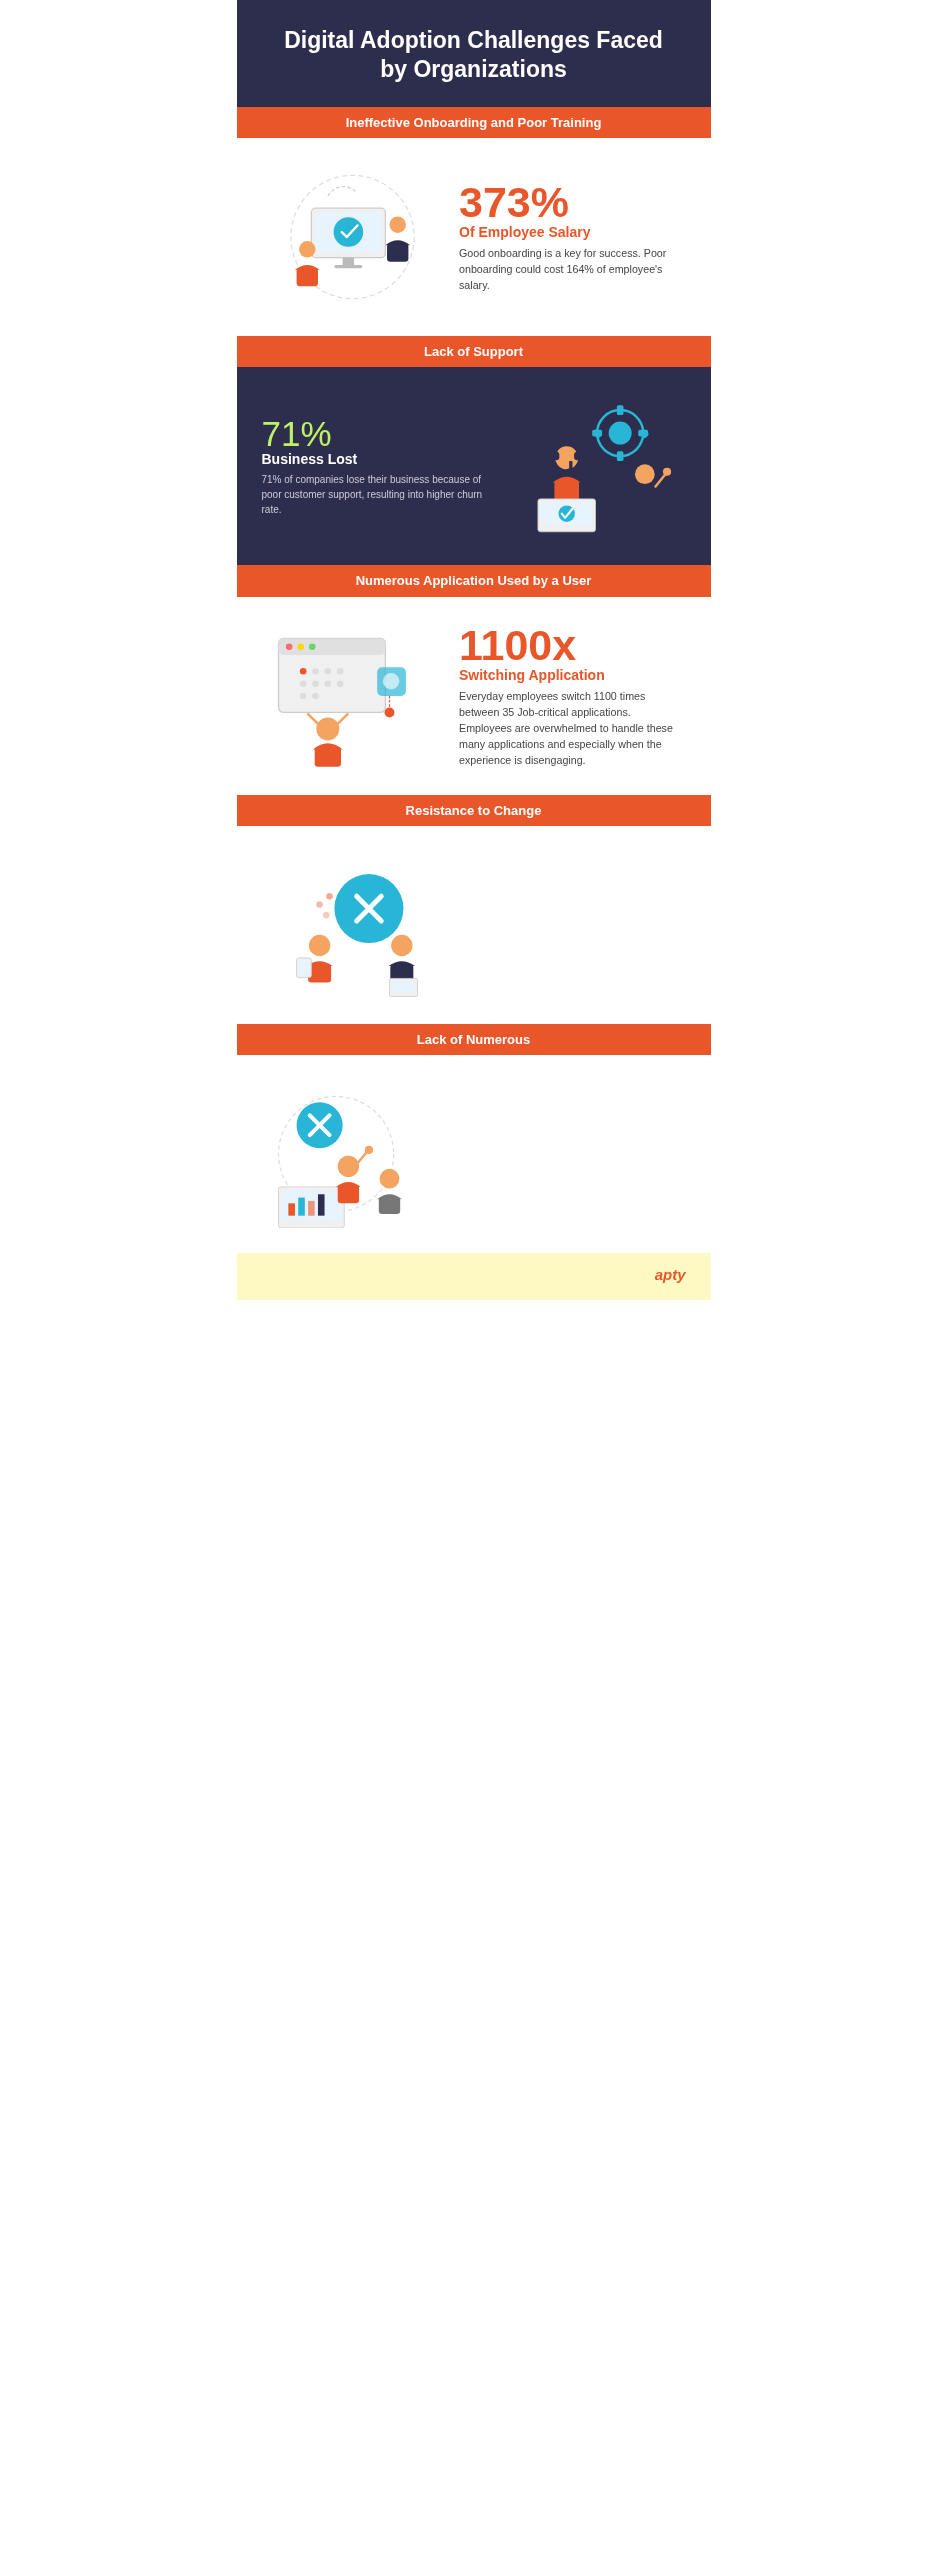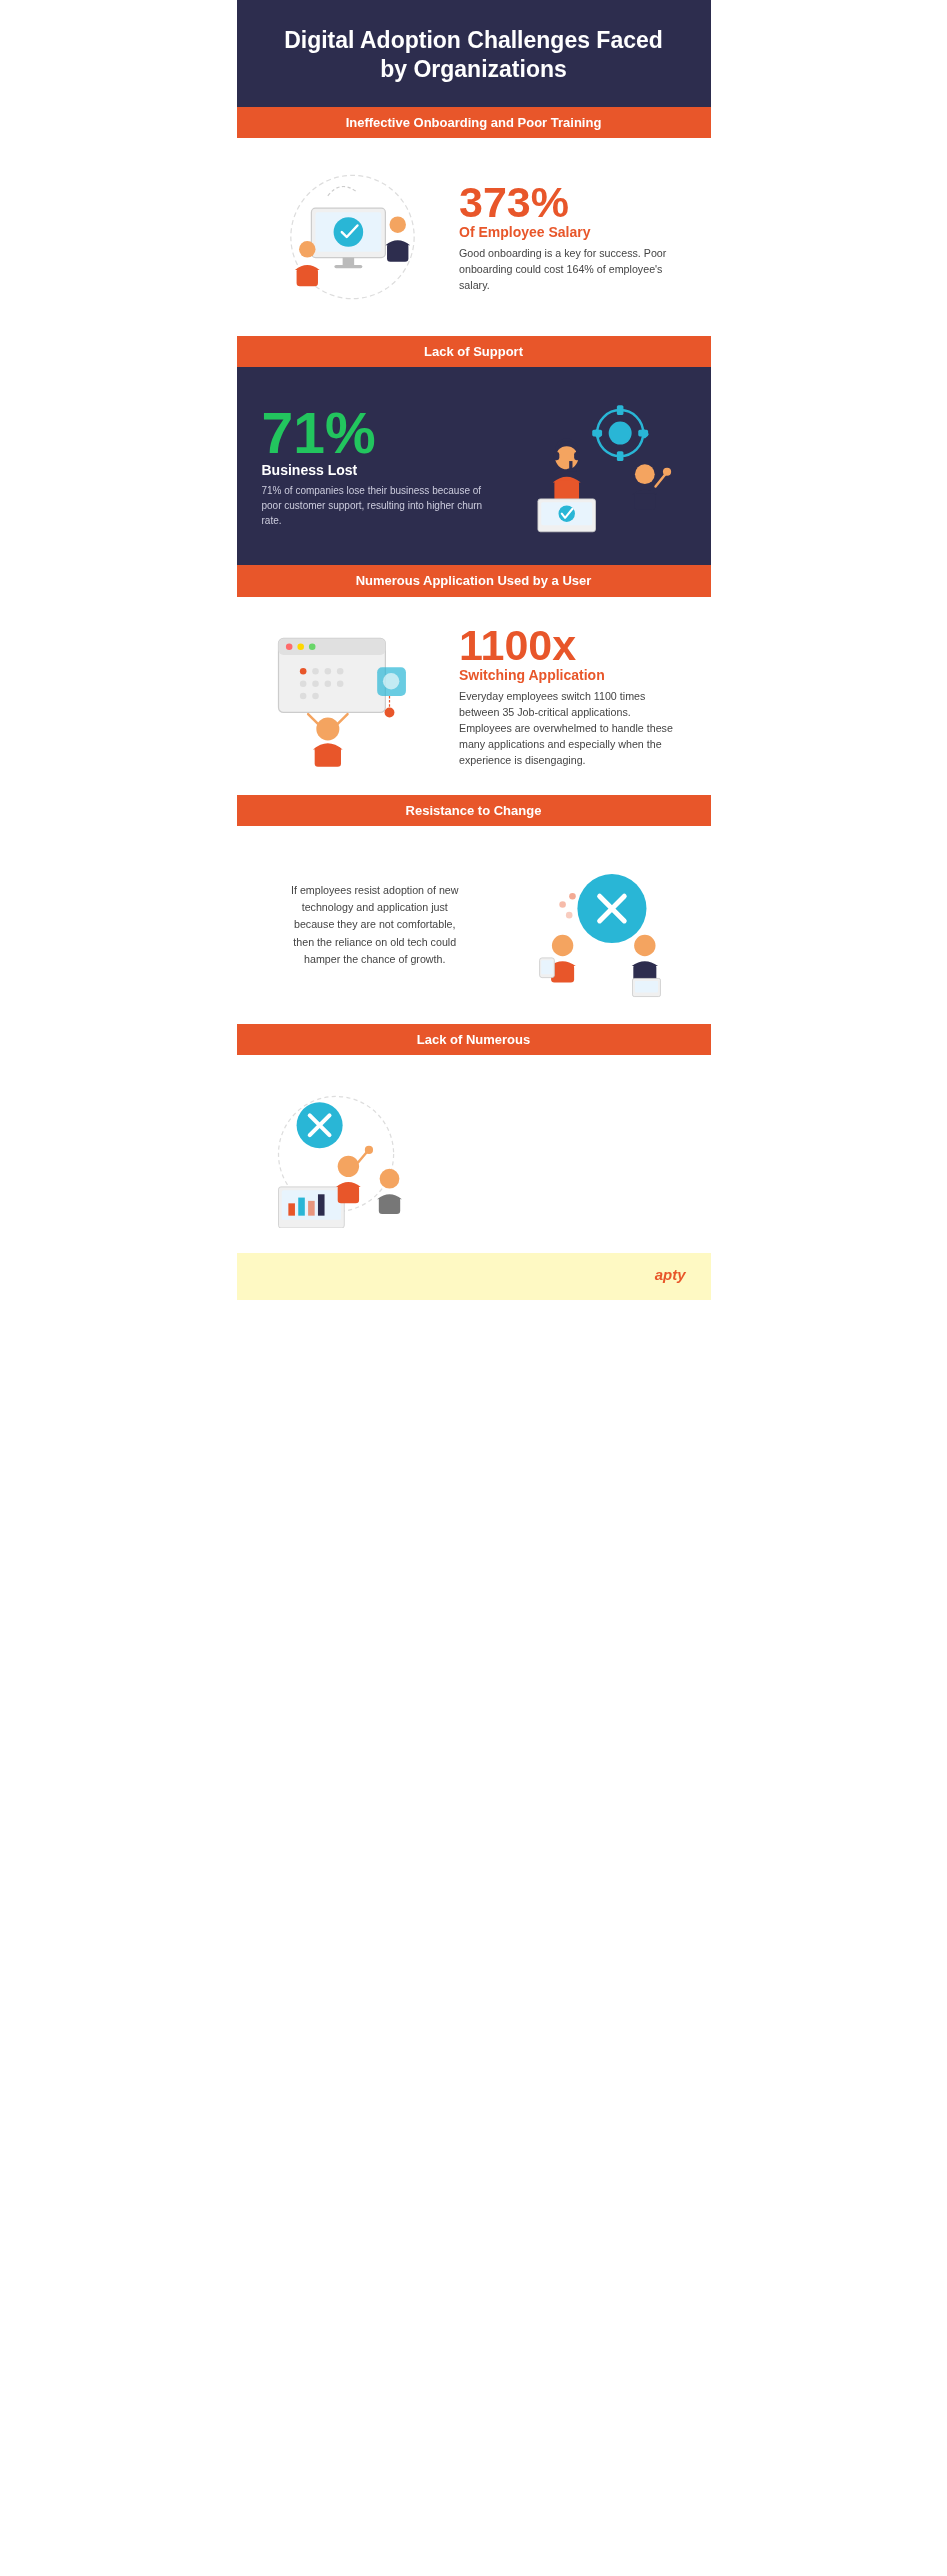--- a/index.html
+++ b/index.html
@@ -74,23 +74,23 @@
     }
 
     
     .stat-number {
       color: #e8562a;
       font-size: 43px;
       font-weight: 900;
       line-height: 1;
     }
     .stat-number-dark {
-      color: #22c55e;
-      font-size: 57px;
-      font-weight: 700;
+      color: #bef264;
+      font-size: 35px;
+      font-weight: 400;
       line-height: 1;
     }
     .stat-label {
       color: #e8562a;
       font-size: 14px;
       font-weight: 800;
       margin-bottom: 5px;
     }
     .stat-label-dark {
       color: #ffffff;
@@ -287,23 +287,20 @@
       <div class="stat-desc">Everyday employees switch 1100 times between 35 Job-critical applications. Employees are overwhelmed to handle these many applications and especially when the experience is disengaging.</div>
     </div>
   </div>
 </div>
 
 <div class="section-banner">
   <span>Resistance to Change</span>
 </div>
 <div class="section-light">
   <div class="row">
-    <div class="content center-text-section">
-      <div class="stat-desc-center">If employees resist adoption of new technology and application just because they are not comfortable, then the reliance on old tech could hamper the chance of growth.</div>
-    </div>
     <div class="illustration">
       <svg viewBox="0 0 220 180" xmlns="http://www.w3.org/2000/svg" class="illus-svg">
 
         <circle cx="130" cy="70" r="42" fill="#29b6d6"></circle>
         <line x1="115" y1="55" x2="145" y2="85" stroke="white" stroke-width="6" stroke-linecap="round"></line>
         <line x1="145" y1="55" x2="115" y2="85" stroke="white" stroke-width="6" stroke-linecap="round"></line>
 
         <circle cx="82" cy="55" r="4" fill="#e8562a" opacity="0.5"></circle>
         <circle cx="70" cy="65" r="4" fill="#e8562a" opacity="0.4"></circle>
         <circle cx="78" cy="78" r="4" fill="#e8562a" opacity="0.3"></circle>

